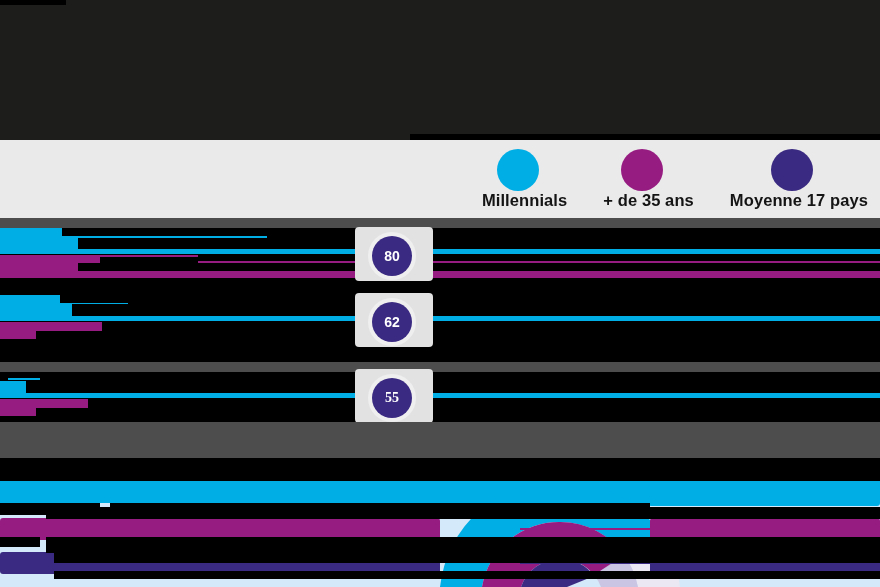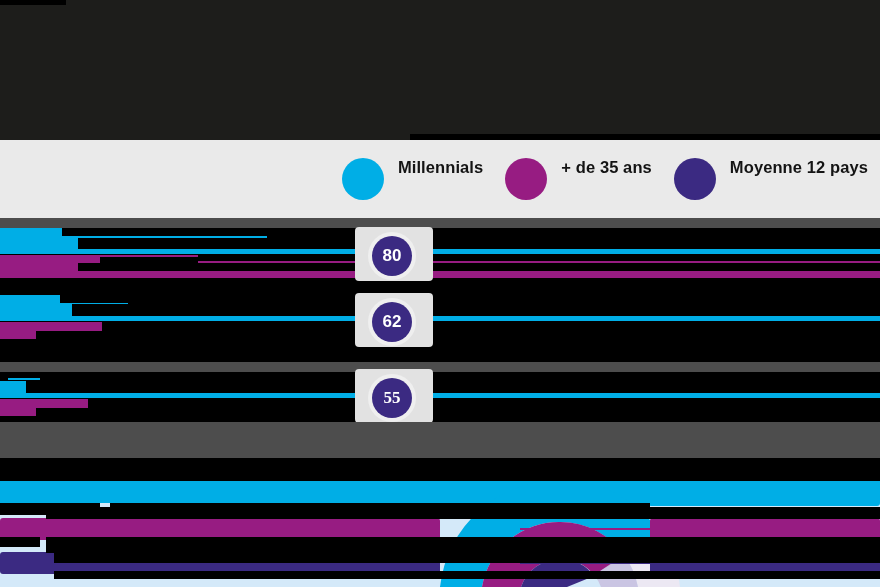--- a/index.html
+++ b/index.html
@@ -10,42 +10,42 @@
   .stage{position:absolute;inset:0;width:880px;height:587px;}
 
   
   .header-mask{position:absolute;left:0;top:0;width:880px;height:140px;background:#1d1d1b;}
   .header-nick{position:absolute;left:0;top:0;width:66px;height:5px;background:#000;}
   .header-strip{position:absolute;left:410px;top:134px;width:470px;height:6px;background:#000;}
 
   
   .legend-band{position:absolute;left:0;top:140px;width:880px;height:78px;background:#eaeaea;}
   .legend-row{position:absolute;left:0;top:0;width:880px;height:78px;display:flex;align-items:center;justify-content:flex-end;padding-right:12px;box-sizing:border-box;}
-  .legend-item{display:flex;align-items:flex-start;margin-left:22px;}
+  .legend-item{display:flex;align-items:center;margin-left:22px;flex-direction:column;}
   .legend-dot{width:42px;height:42px;border-radius:50%;flex:0 0 auto;}
   .legend-label{margin-left:14px;font-size:16.5px;font-weight:bold;color:#141414;letter-spacing:.1px;white-space:nowrap;}
 
   
   .row{position:absolute;left:0;width:880px;}
   .row-sep{position:absolute;left:0;width:880px;background:#4d4d4d;}
   .row-sep.light{background:#7a7a7a;}
   .bar{position:absolute;left:0;height:26px;}
   .bar-a{background:#00aee6;}
   .bar-b{background:#971c82;}
   .row-blackout{position:absolute;left:0;width:880px;background:#000;}
 
   
   .scribble{position:absolute;background:#000;}
   .hair{position:absolute;height:2px;}
 
   
   .pill{position:absolute;background:#e2e2e2;border-radius:4px;}
   .badge{position:absolute;border-radius:50%;background:#3b2a82;
          display:flex;align-items:center;justify-content:center;
-         color:#fff;font-size:17px;font-weight:bold;
+         color:#fff;font-size:14px;font-weight:bold;
          box-shadow:0 0 0 4px #efefef;}
 
   
   .bottom-gray{position:absolute;left:0;top:422px;width:880px;height:36px;background:#4d4d4d;}
   .bottom-black{position:absolute;left:0;top:458px;width:880px;height:23px;background:#000;}
   .panel{position:absolute;left:0;top:481px;width:880px;height:106px;background:#d4e9f9;overflow:hidden;}
   .panel-top-cyan{position:absolute;left:0;top:0;width:880px;height:22px;background:#00aee6;}
   .arcwrap{position:absolute;left:0;top:0;width:880px;height:106px;}
   .leader-cap{position:absolute;height:22px;border-radius:3px;}
   .blk{position:absolute;background:#000;}
@@ -67,21 +67,21 @@
         <span class="legend-label">Millennials</span>
       </div>
 
       <div class="legend-item">
         <span class="legend-dot" style="background:#971c82"></span>
         <span class="legend-label">+ de 35 ans</span>
       </div>
 
       <div class="legend-item">
         <span class="legend-dot" style="background:#3b2a82"></span>
-        <span class="legend-label">Moyenne 12 pays</span>
+        <span class="legend-label">Moyenne 17 pays</span>
       </div>
 
     </div>
   </div>
 
   <div class="row-sep" style="top:218px;height:10px;"></div>
   <div class="row" style="top:228px;height:67px;">
     <div class="bar bar-a" style="top:0;width:880px;"></div>
     <div class="bar bar-b" style="top:27px;width:880px;"></div>
 

